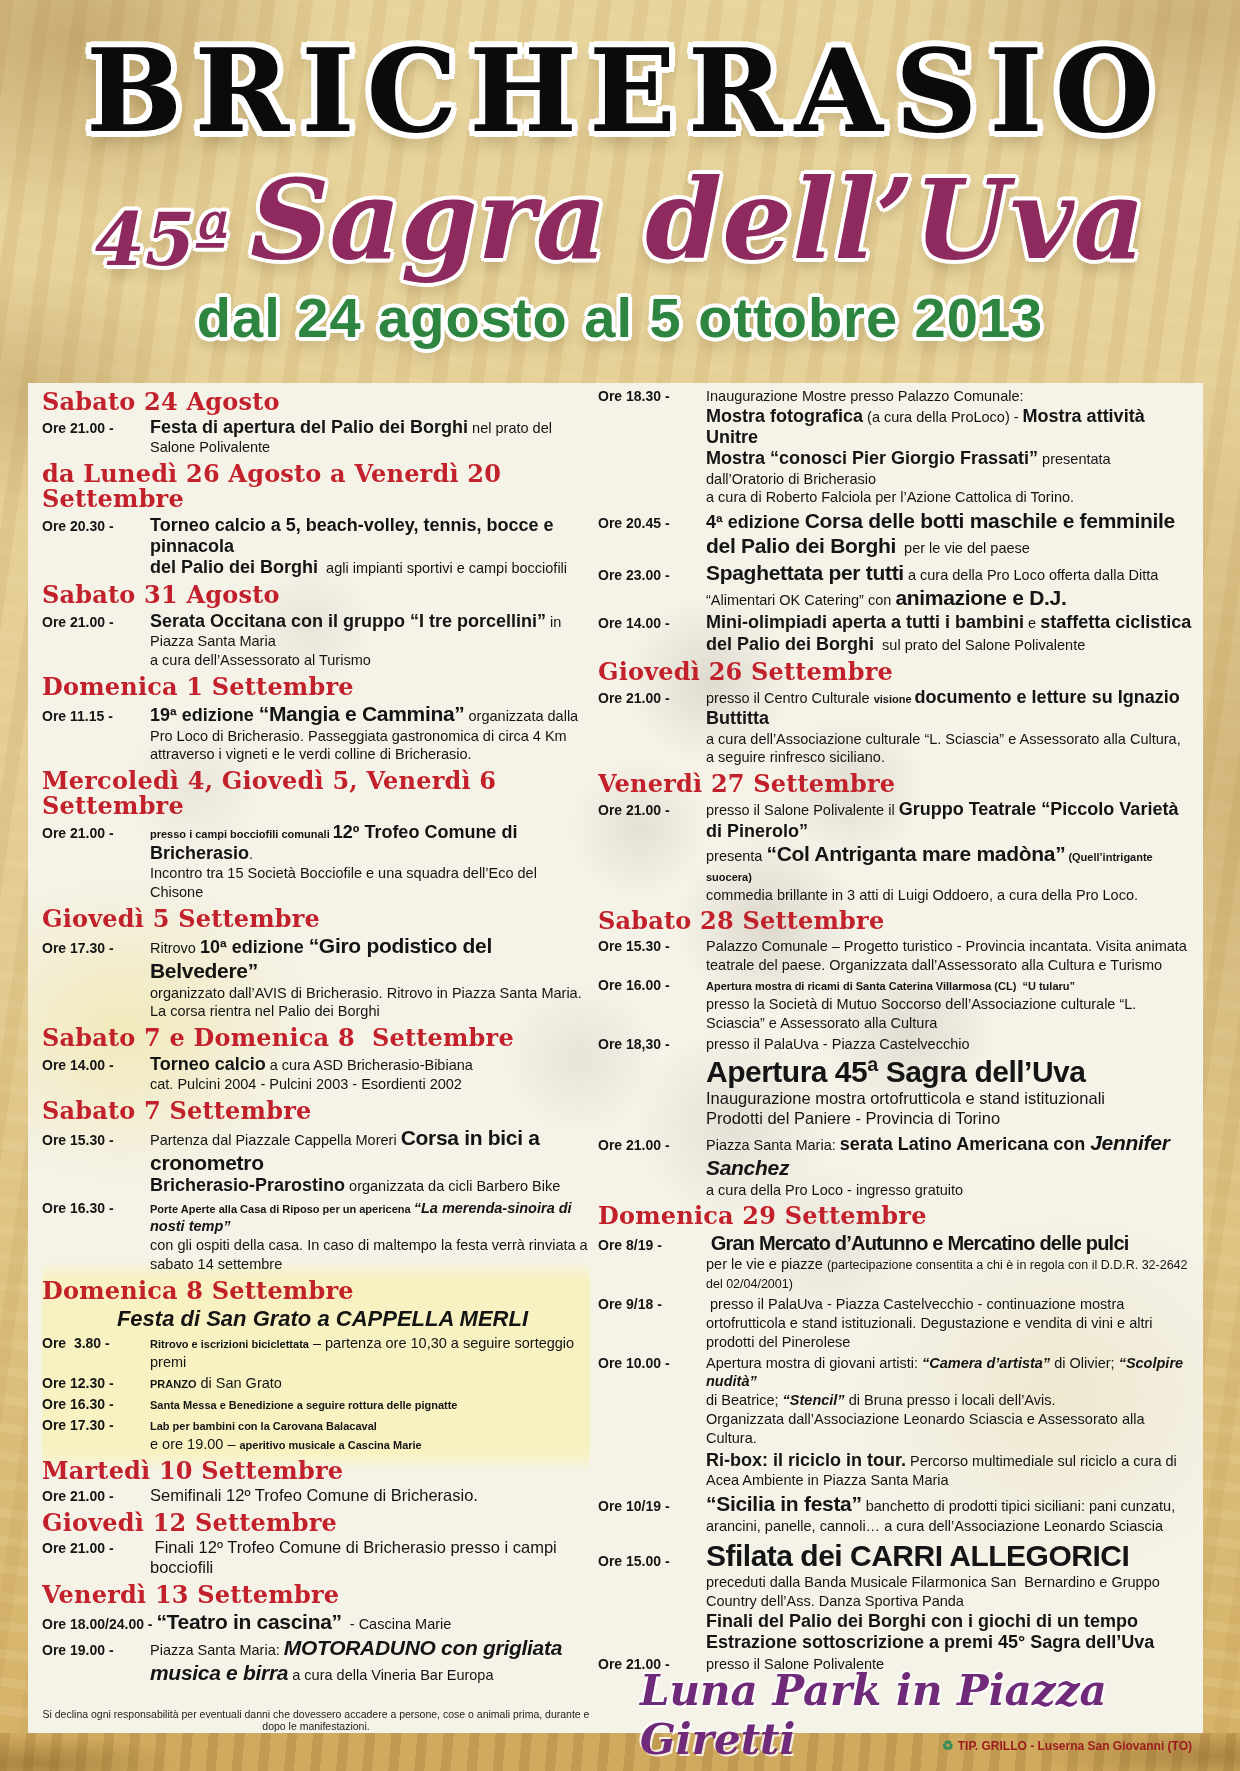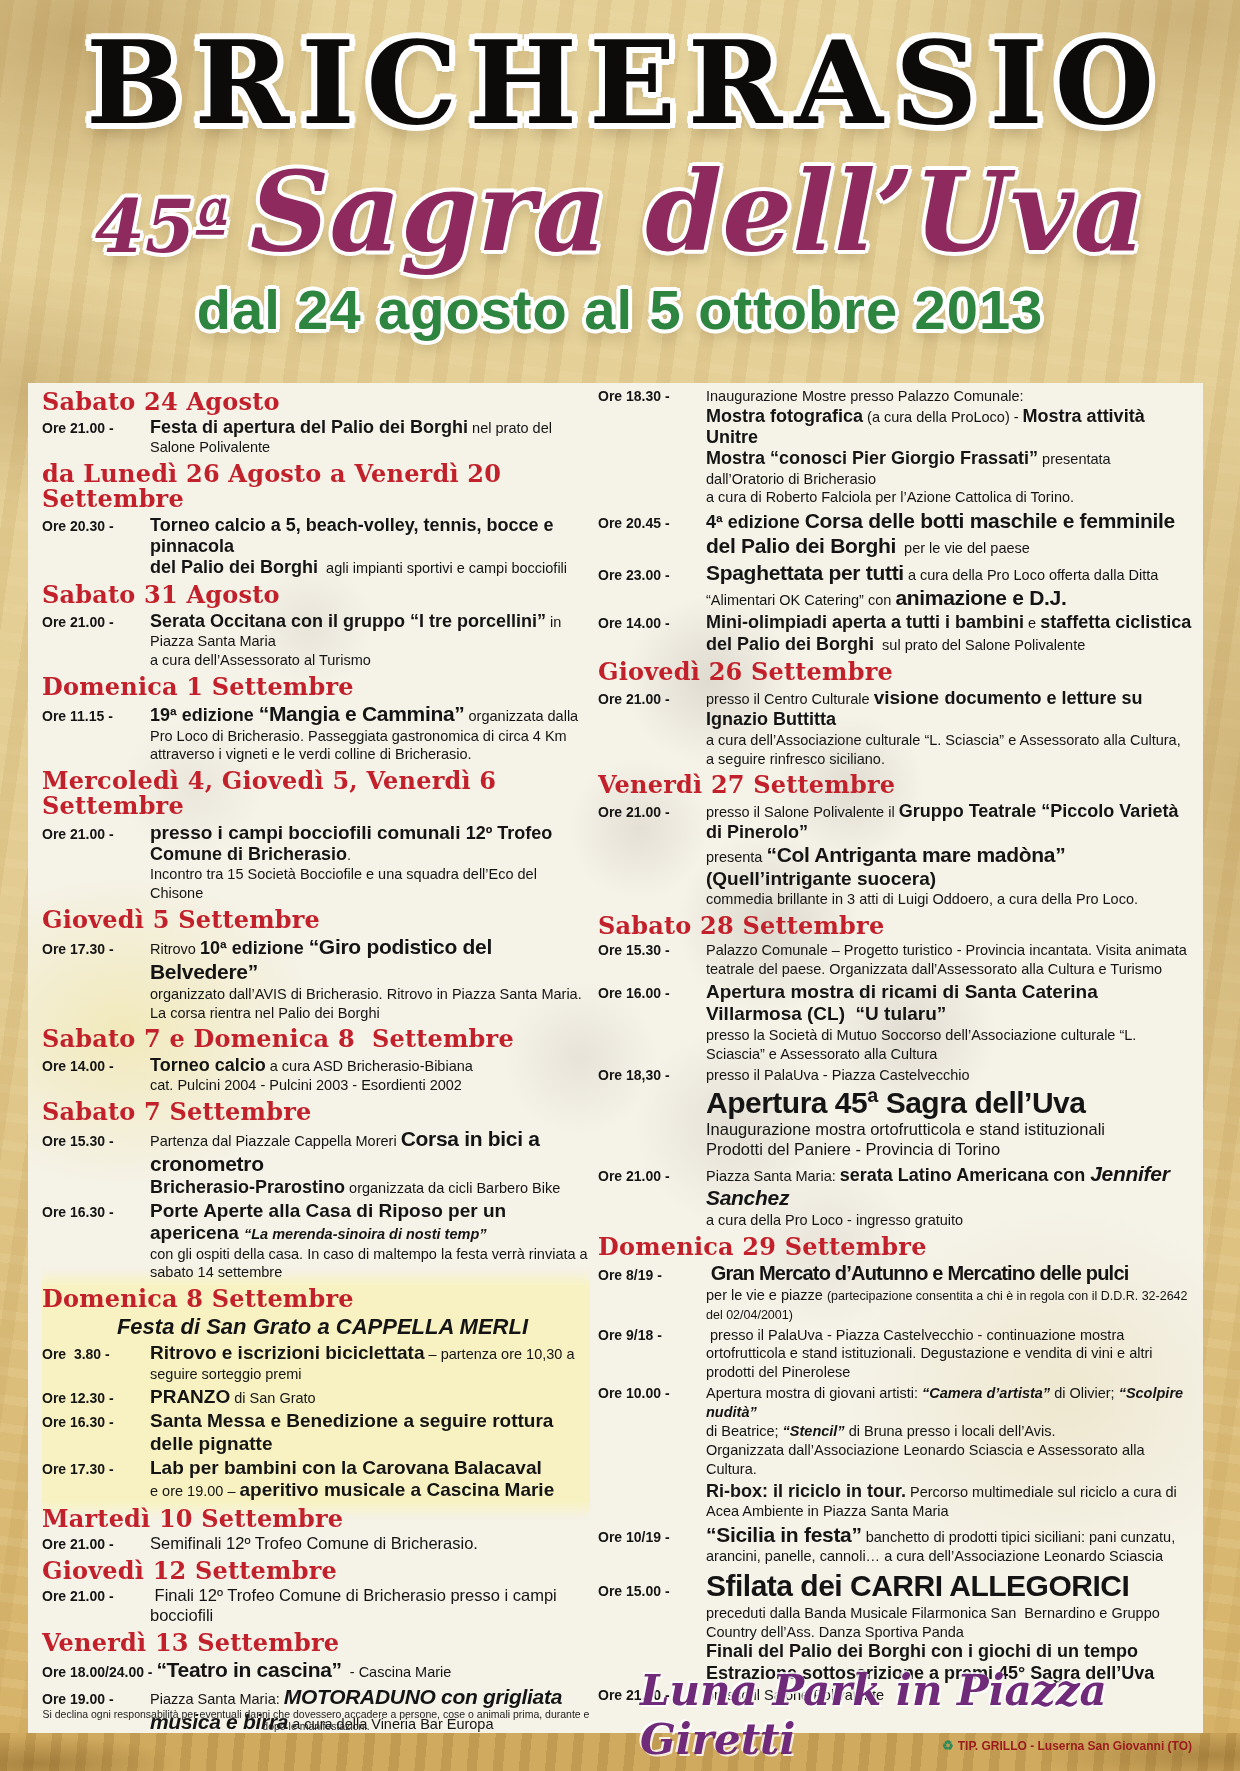--- a/index.html
+++ b/index.html
@@ -8,26 +8,26 @@
     background-color:#dfc88e;
     background-image:
       radial-gradient(ellipse 420px 300px at 6% 2%, rgba(146,106,44,0.38), transparent 62%),
       radial-gradient(ellipse 520px 260px at 96% 1%, rgba(150,110,50,0.32), transparent 60%),
       radial-gradient(ellipse 280px 700px at 100% 45%, rgba(160,120,55,0.28), transparent 65%),
       radial-gradient(ellipse 300px 200px at 2% 22%, rgba(150,112,52,0.25), transparent 60%),
       repeating-linear-gradient(98deg, rgba(187,148,79,0.16) 0 14px, transparent 14px 37px),
       repeating-linear-gradient(8deg, rgba(236,216,164,0.22) 0 9px, transparent 9px 28px),
       linear-gradient(180deg,#e7d49d 0%,#e2cb90 55%,#d5b166 100%);}
   
-  .hdr{position:absolute;left:0;top:0;right:0;height:386px;text-align:center;z-index:3;}
+  .hdr{position:absolute;left:0;top:8px;right:0;height:386px;text-align:center;z-index:3;}
   .outline{text-shadow:-3px -3px 0 #fff,3px -3px 0 #fff,-3px 3px 0 #fff,3px 3px 0 #fff,-4px 0 0 #fff,4px 0 0 #fff,0 -4px 0 #fff,0 4px 0 #fff,0 8px 14px rgba(60,40,10,0.25);}
   .outline2{text-shadow:-5px -5px 0 #fff,5px -5px 0 #fff,-5px 5px 0 #fff,5px 5px 0 #fff,-6px 0 0 #fff,6px 0 0 #fff,0 -6px 0 #fff,0 6px 0 #fff,0 10px 16px rgba(60,40,10,0.30);}
   .town{margin-top:26px;font-family:"DejaVu Serif",serif;font-weight:bold;font-size:114px;line-height:1;
     letter-spacing:12px;margin-left:12px;color:#0d0b09;}
-  .script-row{display:flex;justify-content:center;align-items:center;margin-top:16px;}
+  .script-row{display:flex;justify-content:center;align-items:flex-end;margin-top:16px;}
   .edition{font-family:"DejaVu Serif",serif;font-style:italic;font-weight:bold;font-size:72px;
     color:#8e2a5e;margin:30px 20px 0 0;line-height:1;}
   .stitle{font-family:"DejaVu Serif",serif;font-style:italic;font-weight:bold;font-size:110px;
     color:#8e2a5e;line-height:1.02;}
   .daterange{margin-top:14px;font-weight:bold;font-size:56px;line-height:1;letter-spacing:1px;color:#2e8540;}
   
   .panel{position:absolute;left:28px;right:37px;top:383px;bottom:38px;background:#f5f2e8;z-index:1;}
   .grapes{position:absolute;inset:0;pointer-events:none;background-image:
     radial-gradient(circle 120px at 58% 22%, rgba(172,165,150,0.30), transparent 70%),
     radial-gradient(circle 105px at 70% 30%, rgba(172,165,150,0.28), transparent 70%),
@@ -49,21 +49,21 @@
   .section.hl{background:#f8f2c2;box-shadow:0 0 12px 9px rgba(248,242,194,0.95);border-radius:3px;}
   .shead{font-family:"DejaVu Serif",serif;font-weight:bold;font-size:24px;line-height:1.05;
     color:#c2202a;margin:4px 0 3px;white-space:pre-wrap;letter-spacing:0.2px;}
   .ssub{font-size:22px;font-weight:bold;font-style:italic;text-align:center;margin:1px 0 2px;padding-left:13px;}
   .ev{line-height:1.18;margin:2px 0;padding-left:108px;text-indent:-108px;}
   .t{display:inline-block;min-width:108px;text-indent:0;font-size:14px;font-weight:bold;white-space:pre;}
   .sg{white-space:pre-wrap;}
   .p{font-size:14.5px;}
   .pl{font-size:16.5px;}
   .sm{font-size:12.5px;}
-  .b{font-size:19px;font-weight:bold;}
+  .b{font-size:11px;font-weight:bold;}
   .bi{font-size:14.5px;font-weight:bold;font-style:italic;}
   .bl{font-size:18px;font-weight:bold;}
   .xl{font-size:21px;font-weight:bold;letter-spacing:-0.3px;}
   .xlc{font-size:20px;font-weight:bold;letter-spacing:-0.8px;}
   .xli{font-size:21px;font-weight:bold;font-style:italic;letter-spacing:-0.3px;}
   .xxl{font-size:30px;font-weight:bold;letter-spacing:-0.5px;}
   
   .disclaimer{position:absolute;left:42px;width:548px;top:1708px;font-size:10.5px;text-align:center;z-index:3;color:#222;}
   .lunapark{position:absolute;left:640px;width:545px;top:1666px;text-align:left;z-index:3;
     font-family:"DejaVu Serif",serif;font-style:italic;font-weight:bold;font-size:42px;color:#702a7a;

